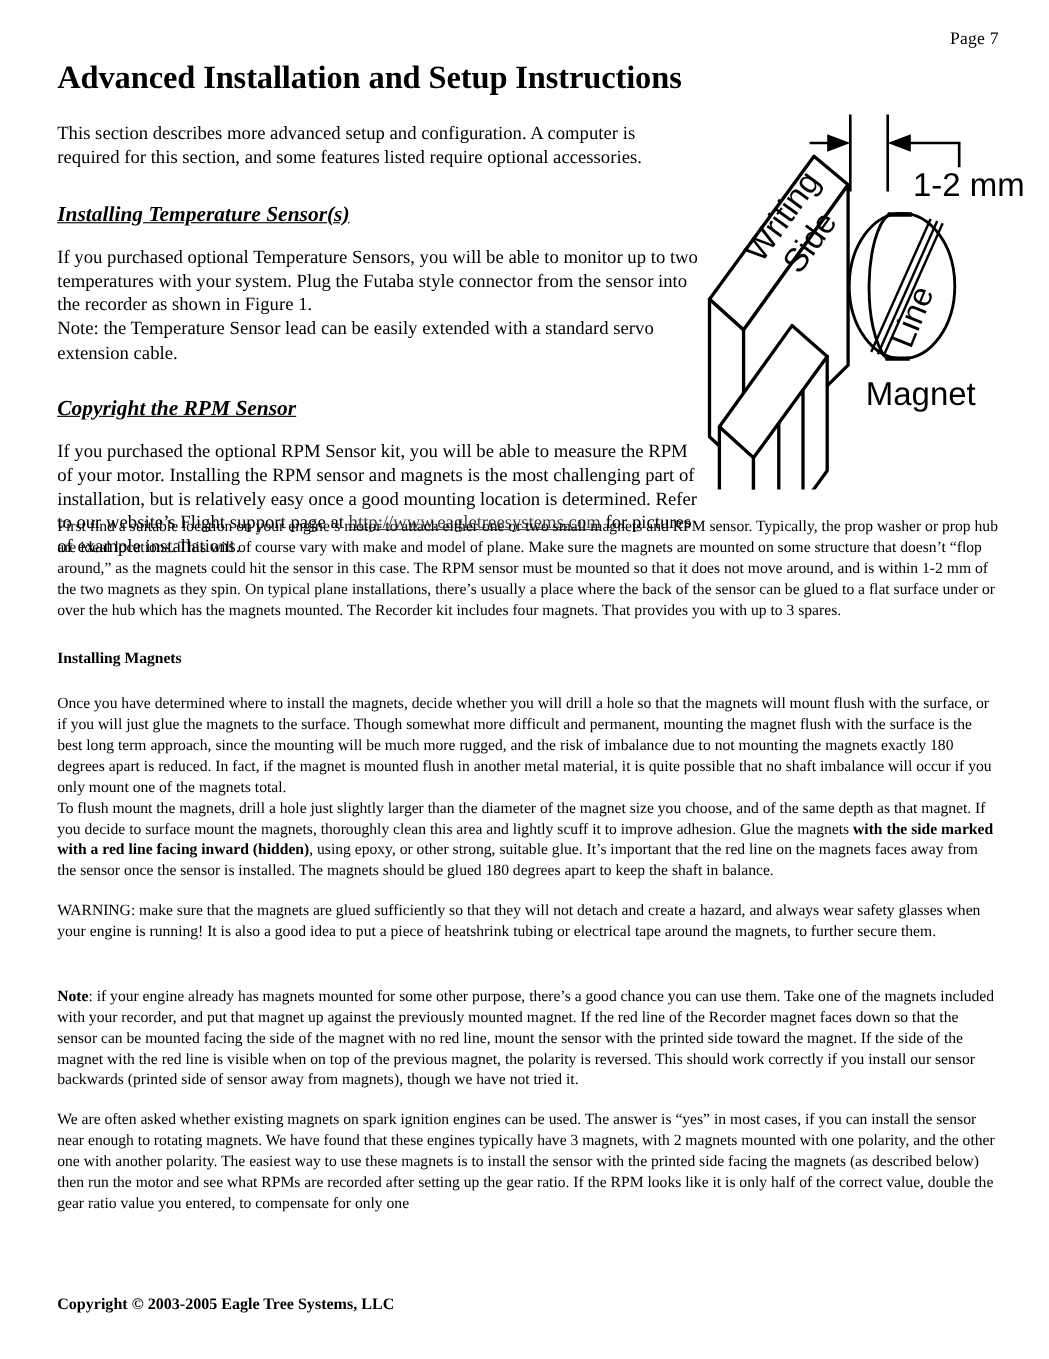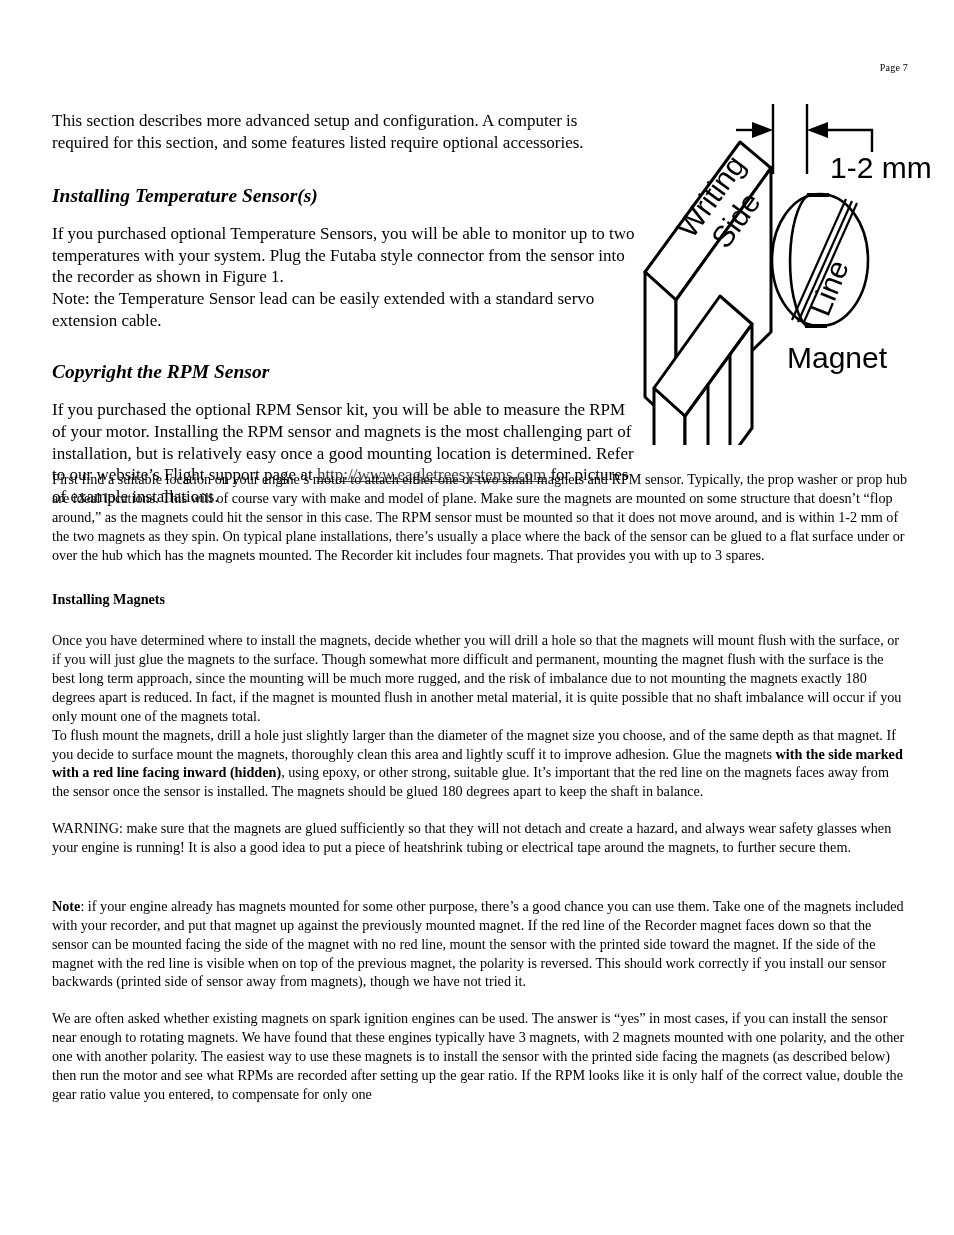--- a/index.html
+++ b/index.html
@@ -20,24 +20,23 @@
     background: #ffffff;
     overflow: hidden;
     box-sizing: border-box;
   }
 
   
   .page-header {
     position: absolute;
     top: 28px;
     right: 46px;
-    font-size: 10px;
+    font-size: 16px;
     line-height: 1;
     letter-spacing: .2px;
-    margin-top: 35px;
   }
 
   
   .doc-title {
     position: absolute;
     top: 56px;
     left: 52px;
     font-size: 29.5px;
     font-weight: bold;
     letter-spacing: -0.1px;
@@ -60,20 +59,21 @@
     font-size: 17px;
     line-height: 1.28;
     text-align: left;
   }
   h2.section-head {
     font-size: 19.5px;
     font-weight: bold;
     font-style: italic;
     line-height: 1.2;
     margin: 0;
+    text-decoration: underline;
   }
   .sp-after-intro { height: 30px; }
   .sp-after-head  { height: 16px; }
   .sp-block       { height: 28px; }
 
   a.link {
     color: #404040;
     text-decoration: underline;
   }
 
@@ -125,20 +125,21 @@
   }
   .figure svg { display: block; }
 </style>
 </head>
 <body>
 
 <div class="page">
 
   <div class="page-header">Page 7</div>
 
+  <div class="doc-title">Advanced Installation and Setup Instructions</div>
 
   <div class="narrow-col">
 
     <p class="body">This section describes more advanced setup and configuration.   A computer is required for this section, and some features listed require optional accessories.</p>
 
     <div class="sp-after-intro"></div>
 
     <h2 class="section-head">Installing Temperature Sensor(s)</h2>
 
     <div class="sp-after-head"></div>
@@ -242,14 +243,15 @@
       </g>
 
       <g transform="translate(188,218) rotate(-68)">
         <text x="0" y="0" font-family="'Liberation Sans', sans-serif" font-size="30" fill="#000">Line</text>
       </g>
 
       <text x="147" y="268" font-family="'Liberation Sans', sans-serif" font-size="30" fill="#000">Magnet</text>
     </svg>
   </div>
 
+  <div class="footer">Copyright © 2003-2005 Eagle Tree Systems, LLC</div>
 
 </div>
 
 </body></html>

